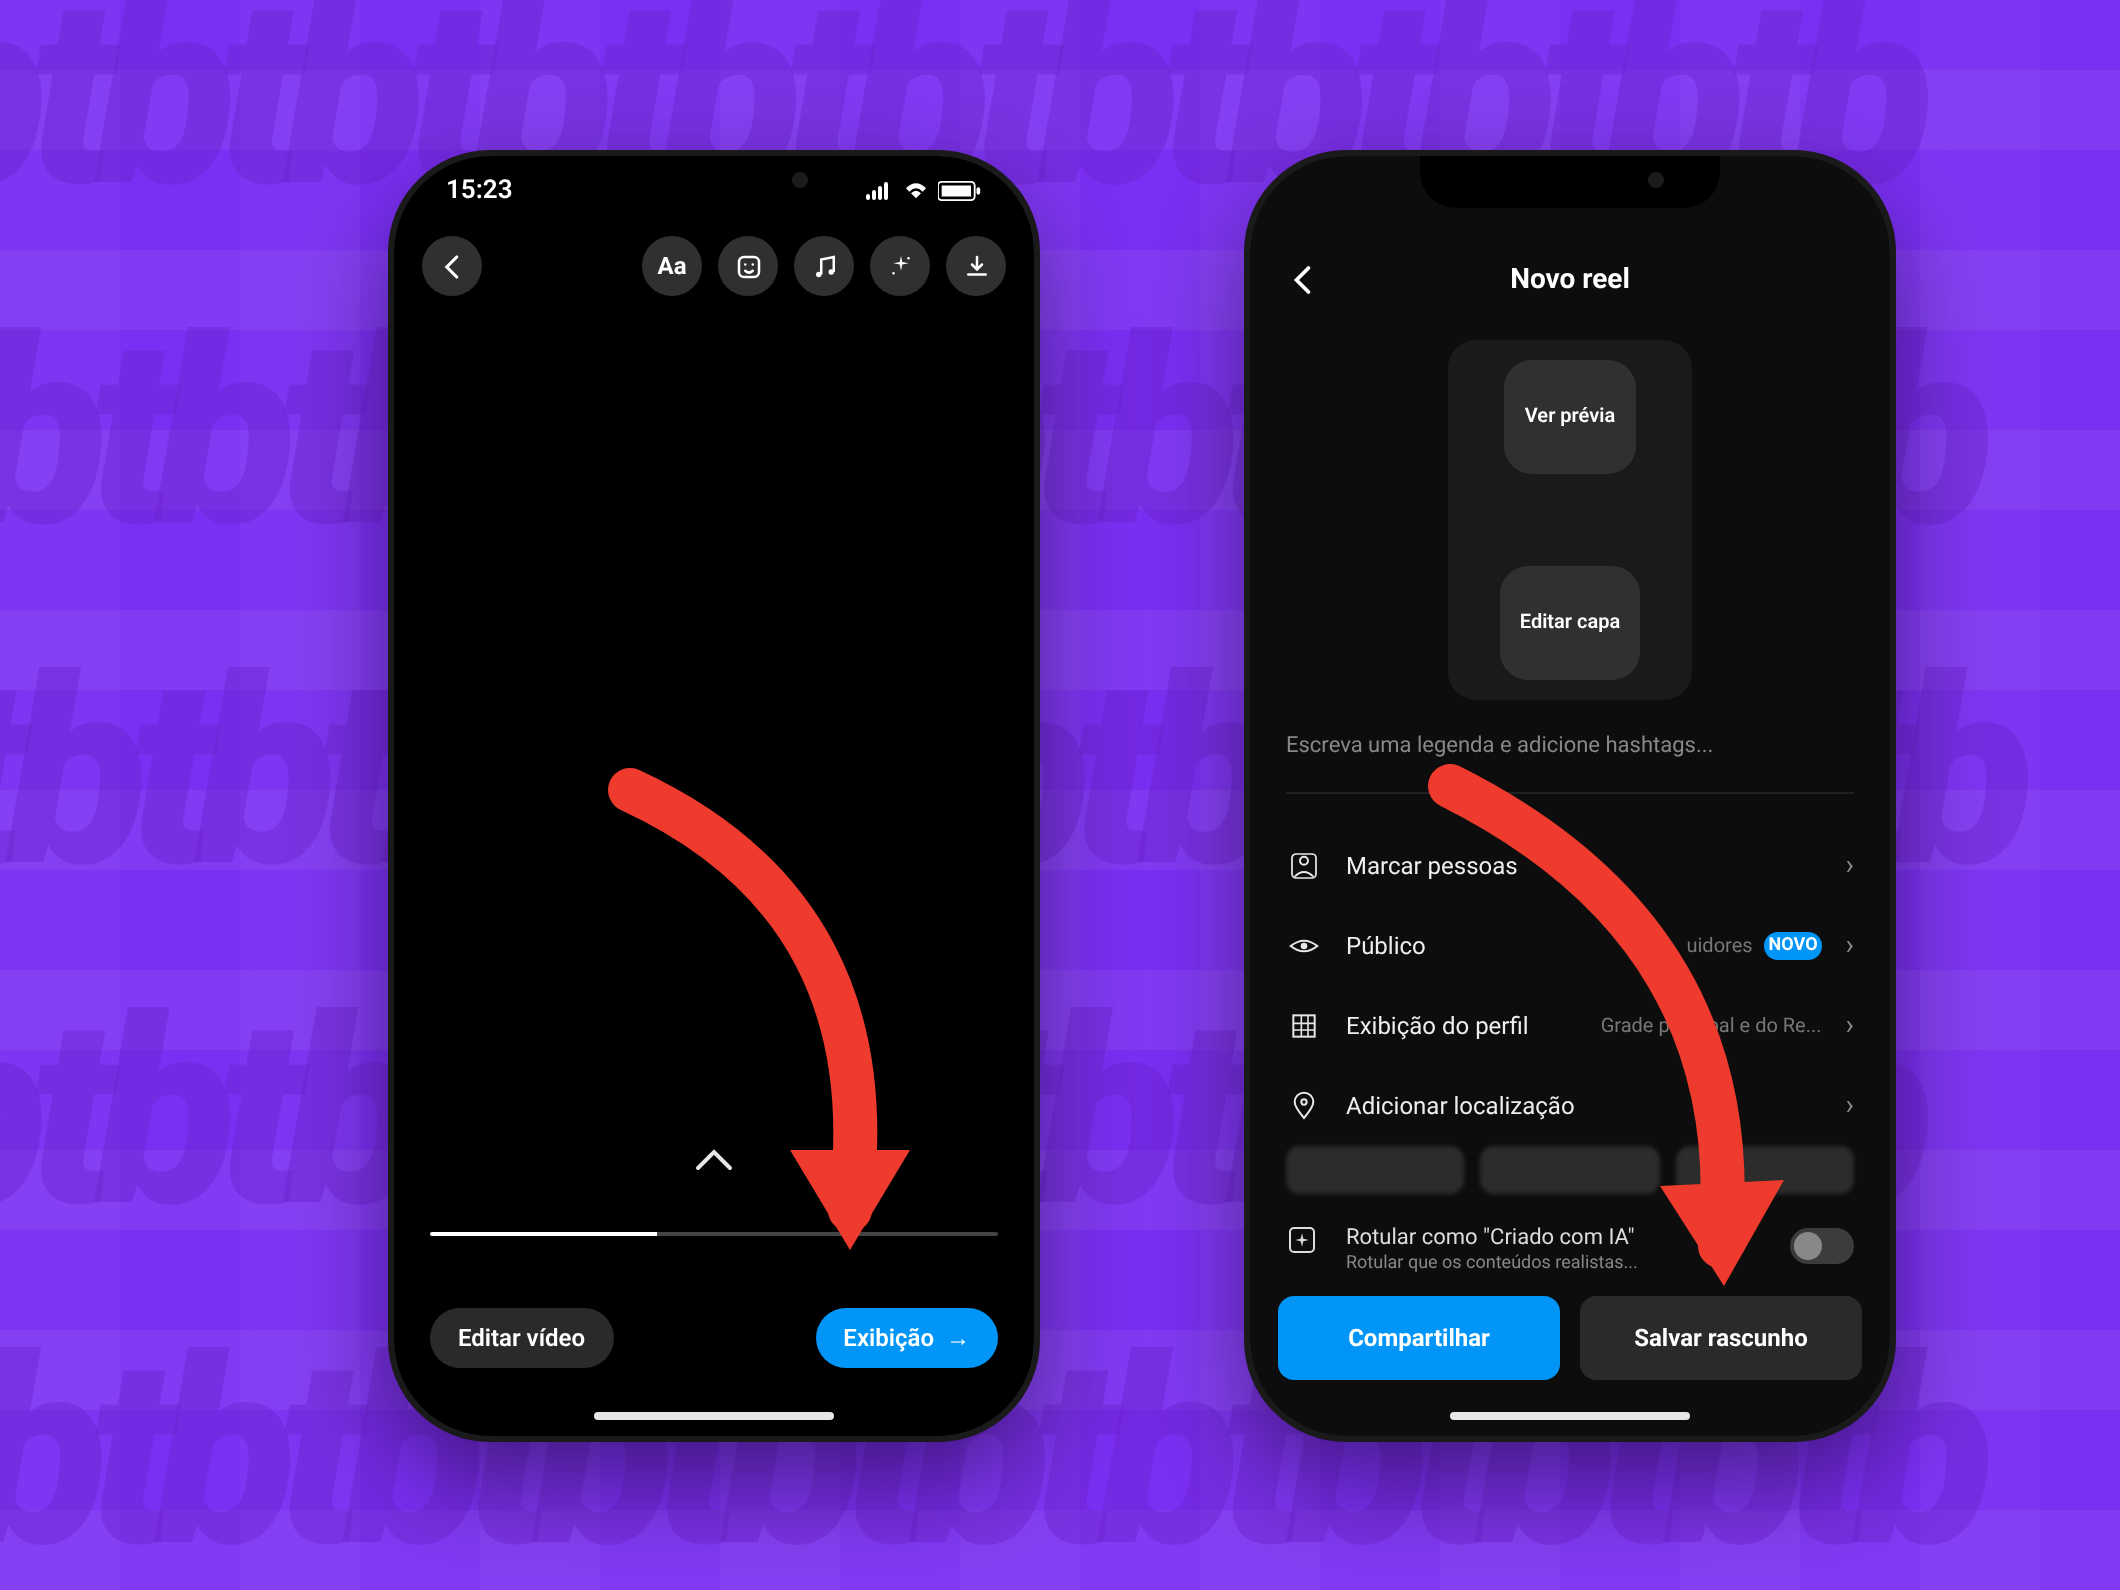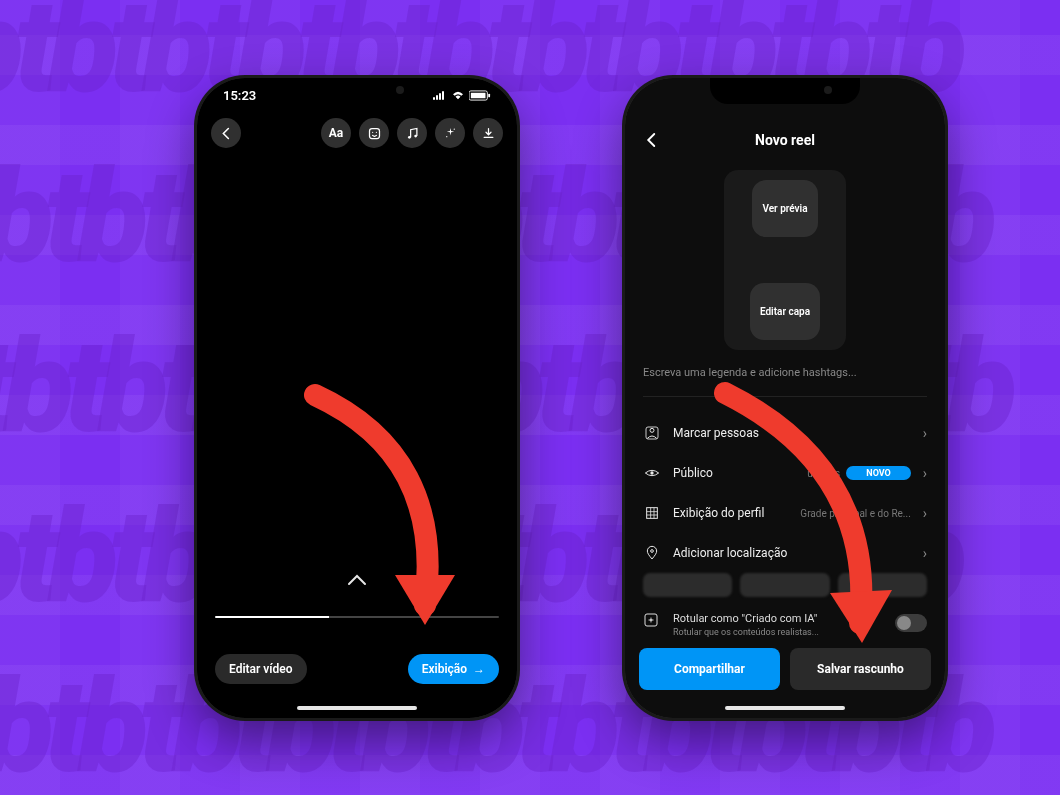--- a/index.html
+++ b/index.html
@@ -212,21 +212,21 @@
     gap: 12px;
     font-size: 12px;
     color: #eee;
   }
   .r-item .lead-icon { width: 18px; height: 18px; display:flex; align-items:center; justify-content:center; opacity:0.9; }
   .r-item .label { flex: 1; }
   .r-item .trail { font-size: 10px; color: #777; display:flex; align-items:center; gap:6px; }
   .r-item .chev { color:#888; font-size:14px; }
   .novo-badge {
     background: #0095f6; color:#fff;
-    padding: 2px 20px; border-radius: 9px; font-size: 9px; font-weight:700;
+    padding: 2px 2px; border-radius: 9px; font-size: 9px; font-weight:700;
   }
 
   .r-chips {
     position: absolute;
     top: 495px; left: 18px; right: 18px;
     display: flex; gap: 8px;
   }
   .r-chip {
     flex: 1; height: 24px;
     background: #2c2c2c;

